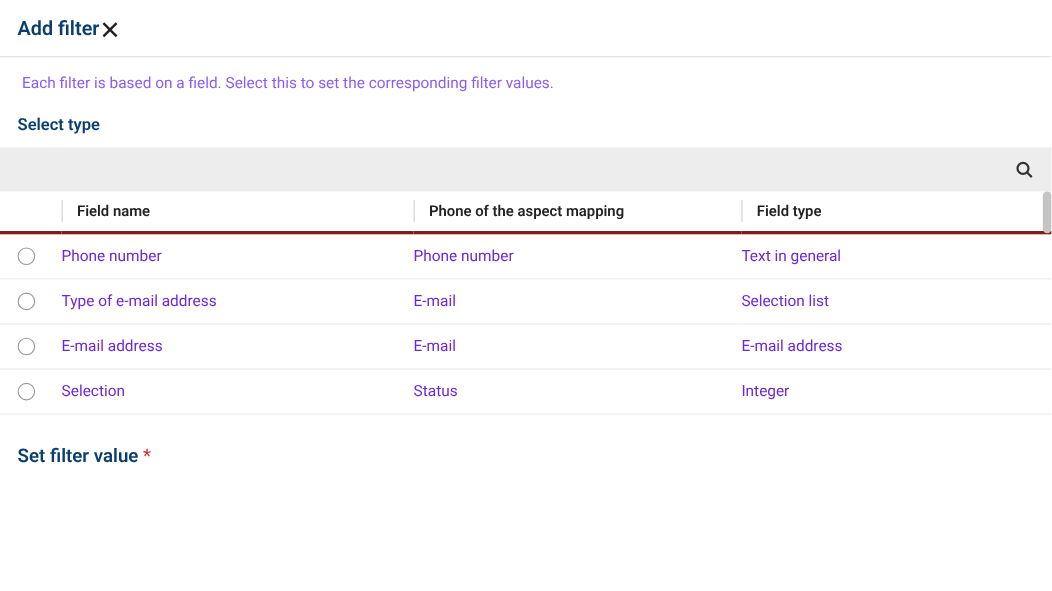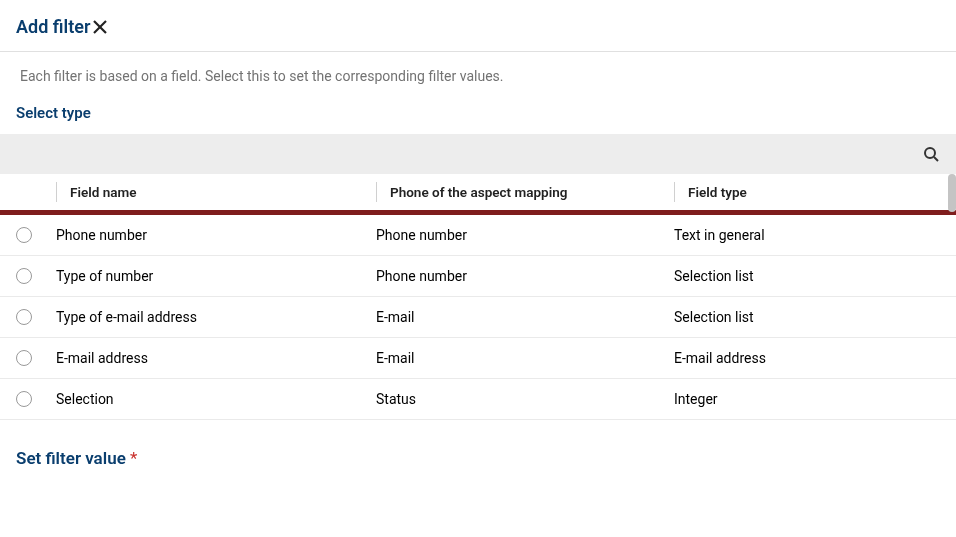--- a/index.html
+++ b/index.html
@@ -37,21 +37,21 @@
       justify-content: center;
     }
     .close-button svg {
       width: 16px;
       height: 16px;
       stroke: #222;
       stroke-width: 2.2;
     }
     .description {
       padding: 16px 20px 20px 20px;
-      color: #737373;
+      color: #8b5cf6;
       font-size: 14px;
     }
     .section-header {
       padding: 0 16px 12px 16px;
       font-size: 15px;
       font-weight: 600;
       color: #0a3e6e;
     }
     .search-bar {
       background: #ededed;
@@ -91,26 +91,26 @@
     .field-table {
       width: 100%;
       border-collapse: collapse;
     }
     .field-table th {
       text-align: left;
       font-weight: 600;
       font-size: 13.5px;
       color: #222;
       padding: 10px 8px 10px 0;
-      border-bottom: 5px solid #7f1d1d;
+      border-bottom: 3px solid #7f1d1d;
     }
     .field-table td {
       padding: 12px 8px 12px 0;
       border-bottom: 1px solid #eaeaea;
-      color: #000000;
+      color: #6d28d9;
       font-size: 14px;
     }
     .col-radio {
       width: 56px;
       text-align: center;
     }
     .col-radio-th {
       width: 56px;
       border-left: none;
     }
@@ -201,28 +201,20 @@
             <div class="radio-circle"></div>
           </td>
           <td class="col-fieldname">Phone number</td>
           <td class="col-aspect">Phone number</td>
           <td class="col-type">Text in general</td>
         </tr>
         <tr>
           <td class="col-radio">
             <div class="radio-circle"></div>
           </td>
-          <td class="col-fieldname">Type of number</td>
-          <td class="col-aspect">Phone number</td>
-          <td class="col-type">Selection list</td>
-        </tr>
-        <tr>
-          <td class="col-radio">
-            <div class="radio-circle"></div>
-          </td>
           <td class="col-fieldname">Type of e-mail address</td>
           <td class="col-aspect">E-mail</td>
           <td class="col-type">Selection list</td>
         </tr>
         <tr>
           <td class="col-radio">
             <div class="radio-circle"></div>
           </td>
           <td class="col-fieldname">E-mail address</td>
           <td class="col-aspect">E-mail</td>

